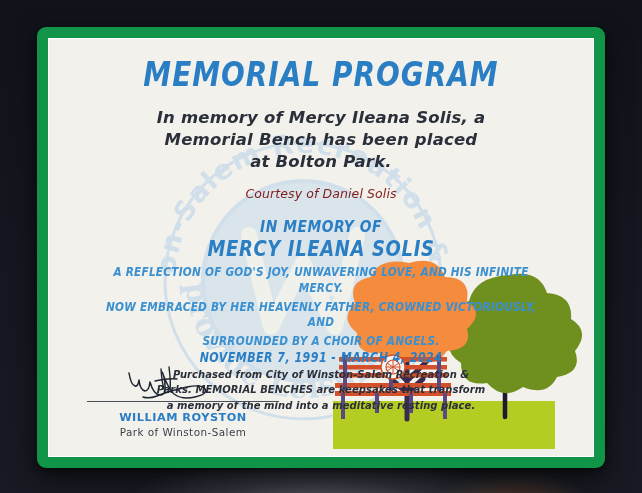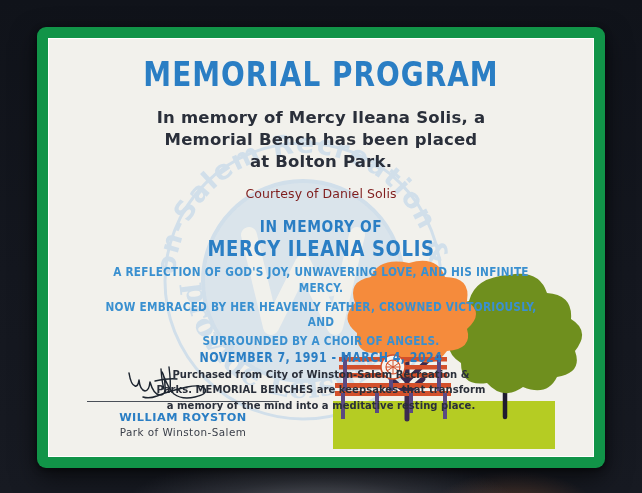--- a/index.html
+++ b/index.html
@@ -71,20 +71,21 @@
   }
   #scenery svg { display: block; }
 
   
   #content {
     position: absolute;
     inset: 0;
     padding: 0 26px;
     box-sizing: border-box;
     text-align: center;
+    font-style: italic;
   }
 
   .title {
     margin: 16px 0 0 0;
     font-family: "DejaVu Sans Condensed", "Liberation Sans Narrow", "Liberation Sans", sans-serif;
     font-weight: 700;
     font-size: 33px;
     letter-spacing: 1.1px;
     color: #2a7ec4;
     text-transform: uppercase;

